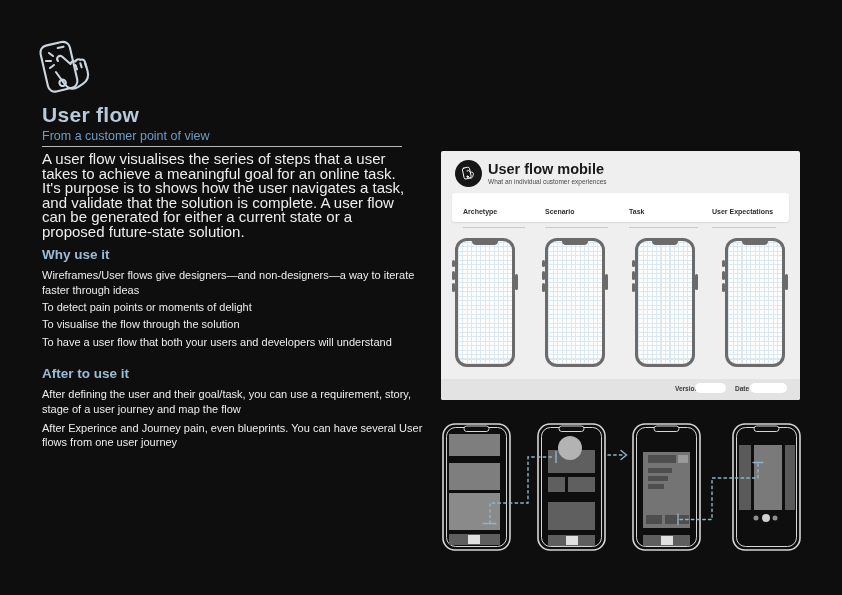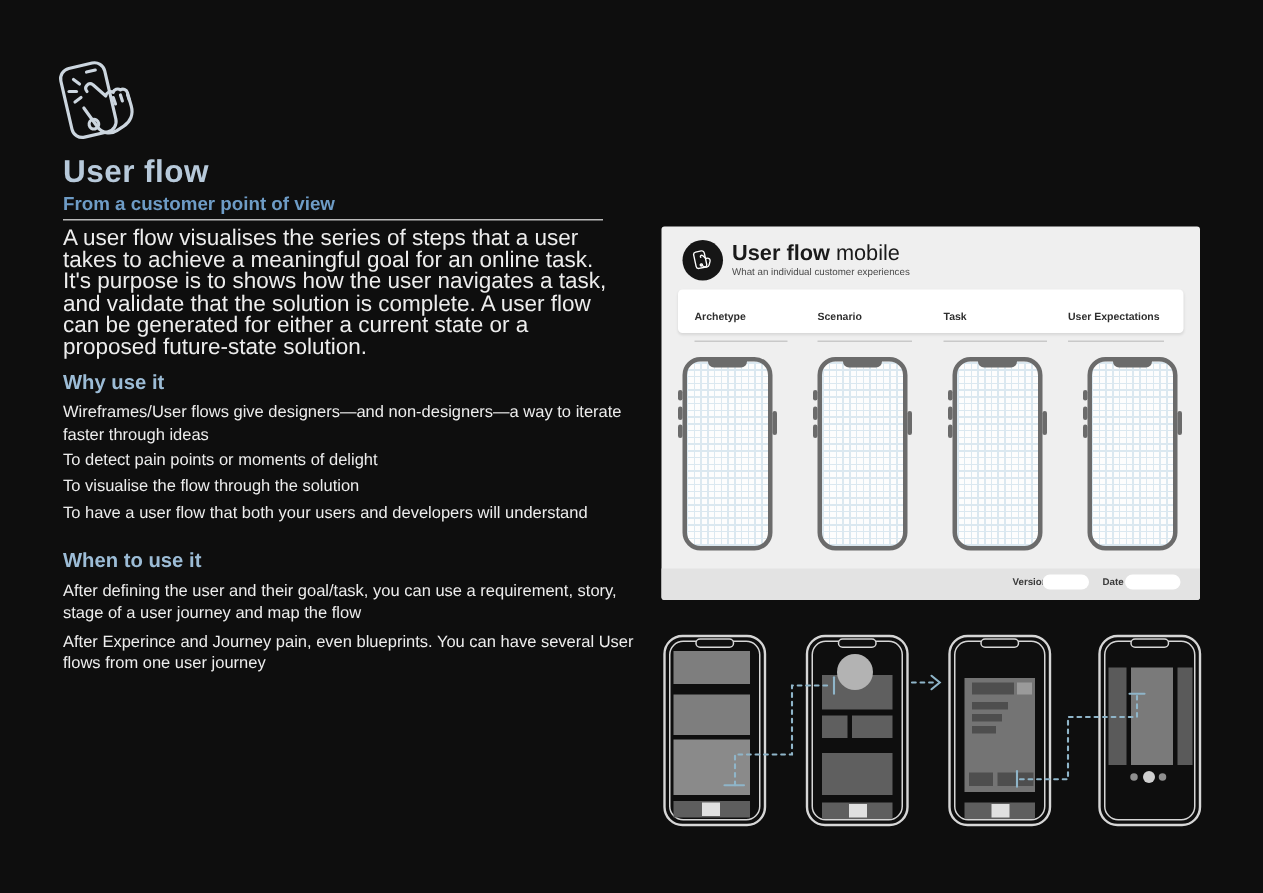--- a/index.html
+++ b/index.html
@@ -3,42 +3,42 @@
 <meta charset="utf-8">
 <style>
   html,body{margin:0;padding:0;background:#0e0e0e;}
   .page{position:relative;width:842px;height:595px;background:#0e0e0e;overflow:hidden;
         font-family:"Liberation Sans",sans-serif;}
 
   
   .hero-icon{position:absolute;left:38px;top:34px;}
   .title{position:absolute;left:42px;top:103px;margin:0;font-size:21px;font-weight:bold;
          color:#b7c9da;letter-spacing:.3px;}
-  .subtitle{position:absolute;left:42px;top:129px;font-size:12.5px;color:#6e9cc6;font-weight:bold;}
+  .subtitle{position:absolute;left:42px;top:129px;font-size:12.5px;color:#6e9cc6;}
   .rule{position:absolute;left:42px;top:146px;width:360px;height:1px;background:#b9b9b9;}
   .intro{position:absolute;left:42px;top:152px;width:372px;margin:0;font-size:15px;
          line-height:14.6px;color:#ededed;}
   .sec-h{position:absolute;left:42px;margin:0;font-size:13.5px;font-weight:bold;color:#9cbcd6;}
   .why-h{top:247px;}
   .when-h{top:366px;}
   .plain-list{position:absolute;left:42px;margin:0;padding:0;list-style:none;width:382px;
               font-size:11px;line-height:14.8px;color:#ededed;}
   .why-list{top:268px;}
   .why-list li{margin-bottom:2.5px;}
   .when-list{top:387px;}
   .when-list li{margin-bottom:4px;}
 
   
   .card{position:absolute;left:441px;top:151px;width:359px;height:249px;background:#efefef;
         border-radius:2px;}
   .card-logo{position:absolute;left:14px;top:9px;width:27px;height:27px;border-radius:50%;
              background:#161616;display:flex;align-items:center;justify-content:center;}
   .card-title{position:absolute;left:47px;top:10px;font-size:14.5px;color:#1a1a1a;white-space:nowrap;}
   .card-title .b{font-weight:bold;}
-  .card-title .r{font-weight:normal;margin-left:4px;}
+  .card-title .r{font-weight:bold;margin-left:4px;}
   .card-sub{position:absolute;left:47px;top:27px;font-size:6.5px;color:#4a4a4a;}
   .col-band{position:absolute;left:11px;top:42px;width:337px;height:29px;background:#ffffff;
             border-radius:3px;box-shadow:0 1px 2px rgba(0,0,0,.10);}
   .col{position:absolute;top:7px;}
   .col-label{font-size:7px;font-weight:bold;color:#2e2e2e;}
   .col-line{height:1px;background:#c9c9c9;margin-top:9px;}
   .c0{left:11px;} .c1{left:93px;} .c2{left:177px;} .c3{left:260px;}
   .c0 .col-line{width:62px;} .c1 .col-line{width:63px;} .c2 .col-line{width:69px;} .c3 .col-line{width:64px;}
 
   .tphone{position:absolute;top:87px;width:60px;height:129px;box-sizing:border-box;
@@ -90,21 +90,21 @@
   <p class="intro">A user flow visualises the series of steps that a user takes to achieve a meaningful goal for an online task. It's purpose is to shows how the user navigates a task, and validate that the solution is complete. A user flow can be generated for either a current state or a proposed future-state solution.</p>
 
   <h2 class="sec-h why-h">Why use it</h2>
   <ul class="plain-list why-list">
     <li>Wireframes/User flows give designers—and non-designers—a way to iterate faster through ideas</li>
     <li>To detect pain points or moments of delight</li>
     <li>To visualise the flow through the solution</li>
     <li>To have a user flow that both your users and developers will understand</li>
   </ul>
 
-  <h2 class="sec-h when-h">When to use it</h2>
+  <h2 class="sec-h when-h">After to use it</h2>
   <ul class="plain-list when-list">
     <li>After defining the user and their goal/task, you can use a requirement, story, stage of a user journey and map the flow</li>
     <li>After Experince and Journey pain, even blueprints. You can have several User flows from one user journey</li>
   </ul>
 
   <div class="card">
     <div class="card-logo">
       <svg width="17" height="17" viewBox="0 0 26 26">
         <g fill="none" stroke="#ffffff" stroke-width="1.4" stroke-linecap="round" stroke-linejoin="round">
           <g transform="rotate(-12 10 13)">

